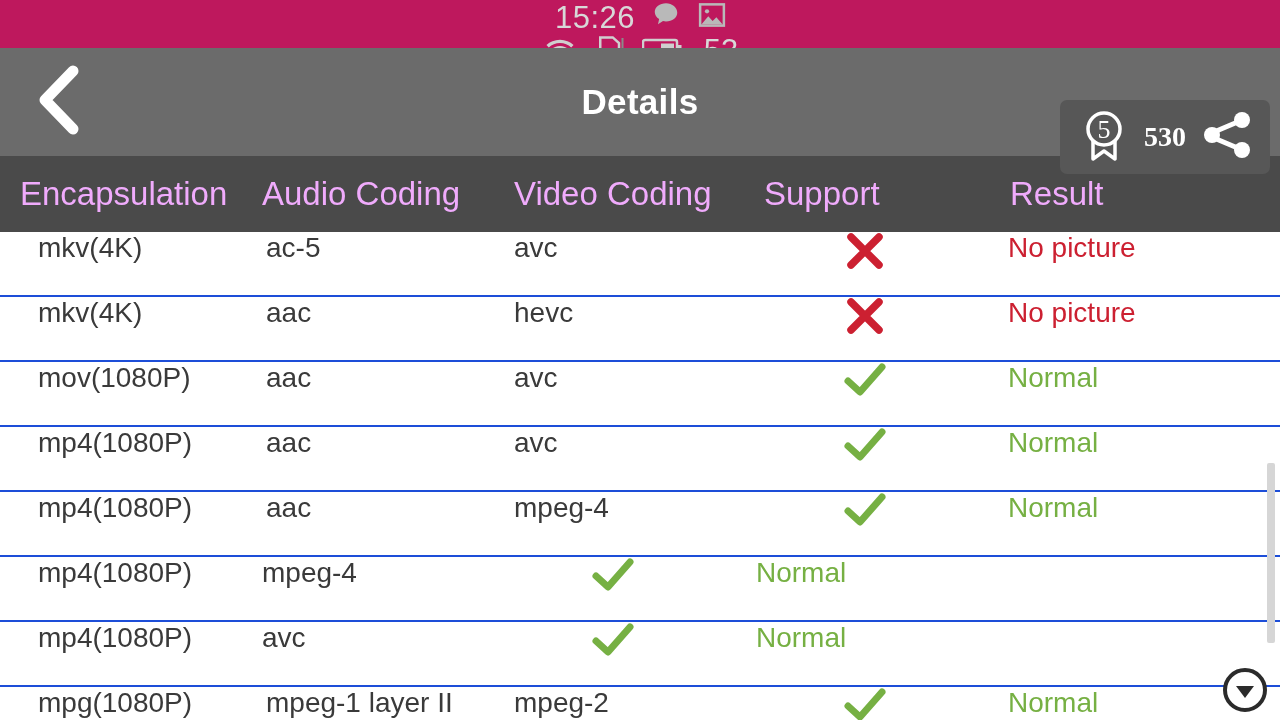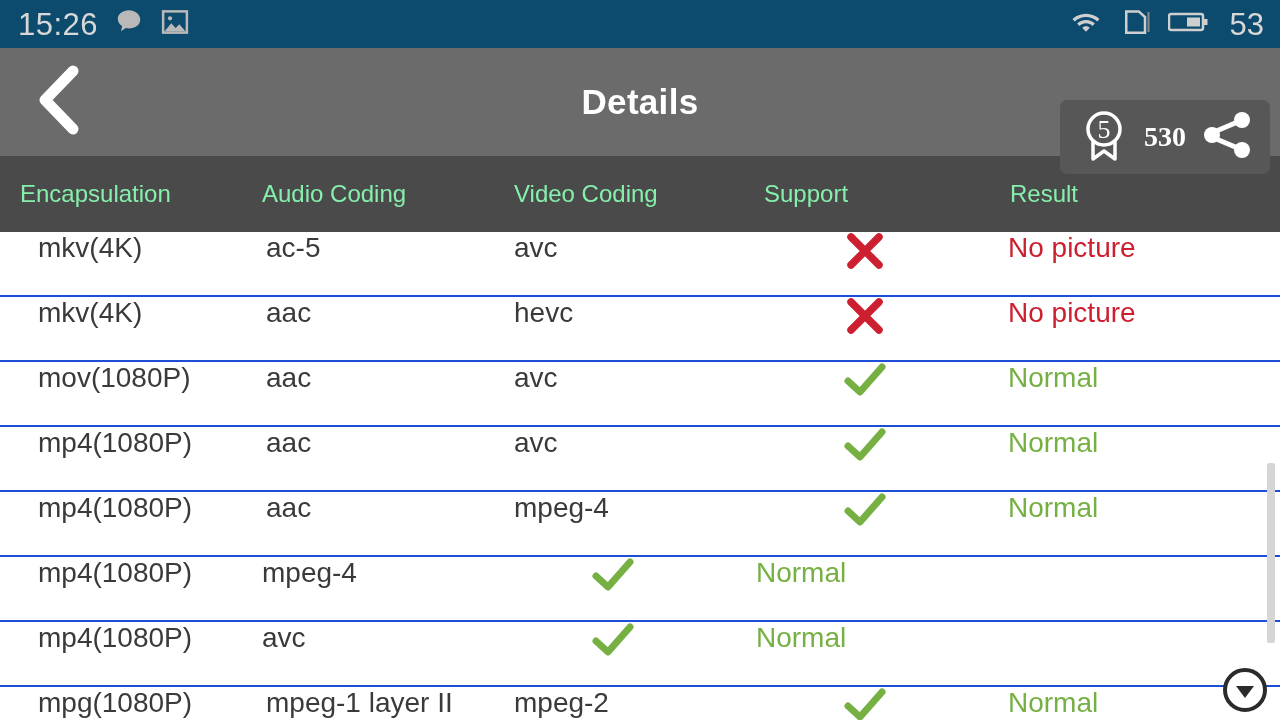--- a/index.html
+++ b/index.html
@@ -10,25 +10,26 @@
     overflow: hidden;
     background: #ffffff;
     font-family: "Liberation Sans", sans-serif;
   }
 
   
   #status-bar {
     position: absolute;
     top: 0; left: 0;
     width: 1280px; height: 48px;
-    background: #0c4a6e;
+    background: #be185d;
     display: flex;
     align-items: center;
     justify-content: space-between;
     padding: 0 16px 0 18px;
+    flex-direction: column;
   }
   .status-left  { display: flex; align-items: center; gap: 16px; }
   .status-right { display: flex; align-items: center; gap: 18px; }
   #status-clock {
     color: #d8d8d8;
     font-size: 31px;
     letter-spacing: 0.5px;
     line-height: 1;
   }
   #battery-percent {
@@ -92,22 +93,22 @@
   
   #table-header {
     position: absolute;
     top: 156px; left: 0;
     width: 1280px; height: 76px;
     background: #4a4a4a;
     display: flex;
     align-items: center;
   }
   #table-header .th {
-    color: #86efac;
-    font-size: 24px;
+    color: #f0abfc;
+    font-size: 33px;
     white-space: nowrap;
   }
 
   
   #table-body {
     position: absolute;
     top: 232px; left: 0;
     width: 1280px; height: 488px;
     background: #ffffff;
     overflow: hidden;

